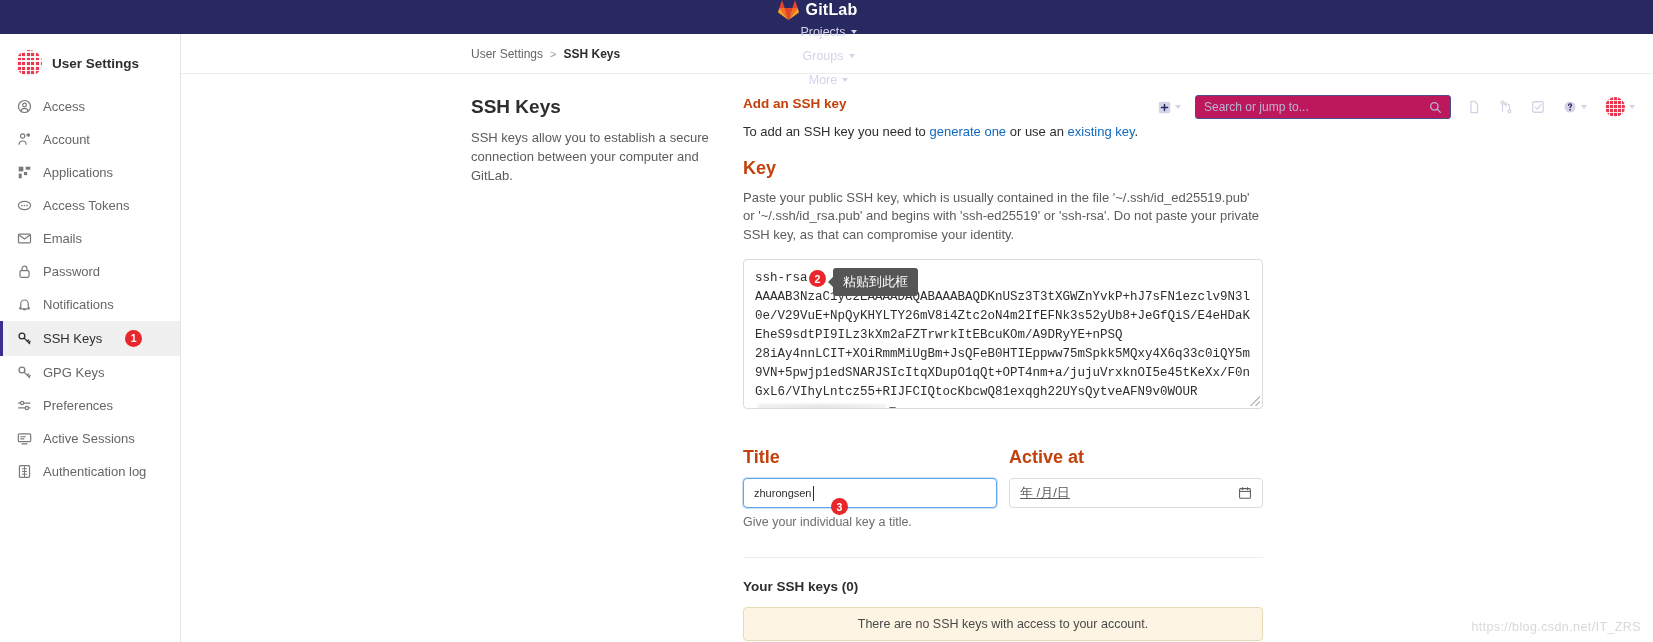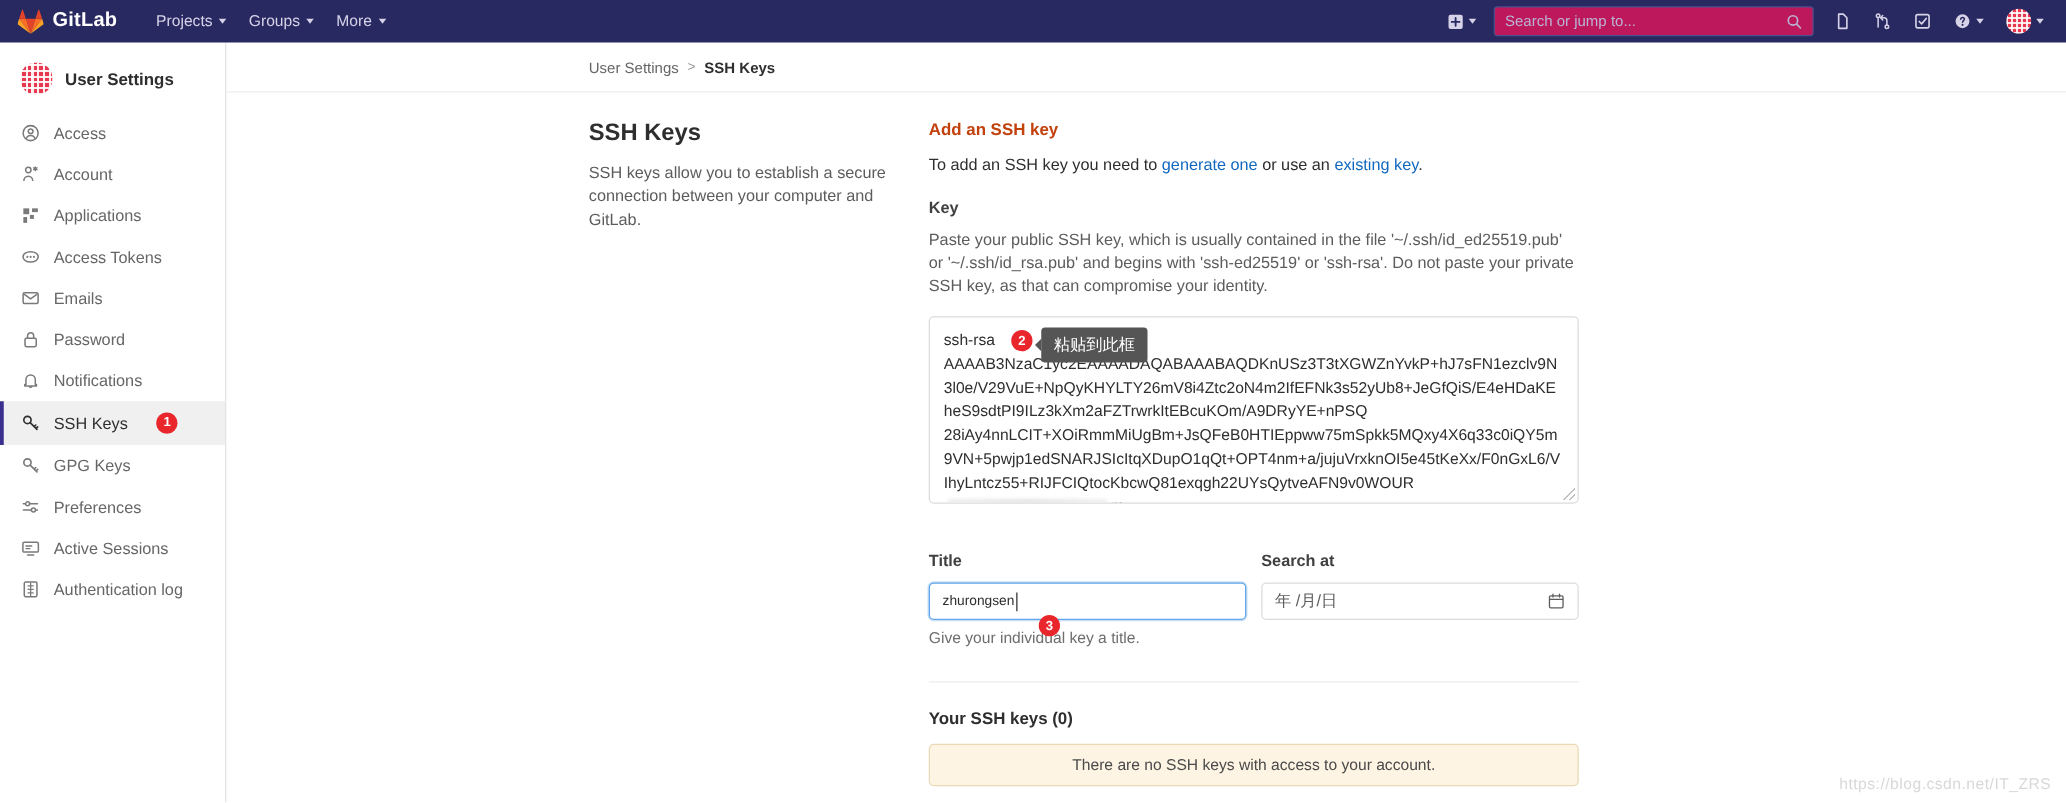--- a/index.html
+++ b/index.html
@@ -12,20 +12,21 @@
   }
   
   .navbar {
     height: 34px;
     background: #292961;
     display: flex;
     align-items: center;
     padding: 0 10px 0 14px;
     position: relative;
     z-index: 40;
+    flex-direction: column;
   }
   .brand { display: flex; align-items: center; gap: 7px; margin-right: 22px; }
   .brand-logo { width: 21px; height: 20px; display: block; }
   .brand-name { color: #fff; font-size: 16px; font-weight: 600; letter-spacing: .2px; }
   .nav-item {
     color: #d6d3e8; font-size: 12.5px; padding: 5px 9px;
     display: flex; align-items: center; gap: 5px; border-radius: 3px; cursor: pointer;
   }
   .caret { width: 0; height: 0; border-left: 3.5px solid transparent; border-right: 3.5px solid transparent; border-top: 4px solid currentColor; display: inline-block; }
   .nav-right { margin-left: auto; display: flex; align-items: center; gap: 2px; }
@@ -104,28 +105,28 @@
 
   .settings-row { display: flex; padding: 22px 0 0 290px; }
   .settings-left { width: 272px; padding-right: 32px; }
   .settings-left h2 { font-size: 19px; font-weight: 600; color: #2e2e2e; margin-bottom: 11px; }
   .settings-left p { font-size: 13px; color: #5c5c5c; line-height: 1.45; }
 
   .settings-main { width: 520px; position: relative; }
   .section-title { font-size: 13.5px; font-weight: 600; color: #c2410c; margin-bottom: 13px; }
   .lead { font-size: 13px; color: #2e2e2e; margin-bottom: 19px; }
   .lead a { color: #1068bf; text-decoration: none; cursor: pointer; }
-  .field-label { font-size: 13px; font-weight: 600; color: #404040; margin-bottom: 10px; }
+  .field-label { font-size: 18px; font-weight: 600; color: #c2410c; margin-bottom: 10px; }
   .hint { font-size: 13px; color: #5c5c5c; line-height: 1.42; margin-bottom: 15px; }
 
   .key-area {
     width: 100%; height: 150px; border: 1px solid #dbdbdb; border-radius: 4px;
     padding: 9px 11px; font-size: 12.5px; line-height: 1.52;
     color: #2e2e2e; overflow: hidden; word-break: break-all;
-    background: #fff; position: relative; font-family: Liberation Sans, sans-serif;
+    background: #fff; position: relative; font-family: Liberation Mono, monospace;
   }
   .key-area .prefix { display: inline-block; }
   .resize-grip {
     position: absolute; right: 2px; bottom: 2px; width: 10px; height: 10px;
     background:
       linear-gradient(135deg, transparent 48%, #bfbfbf 48%, #bfbfbf 58%, transparent 58%),
       linear-gradient(135deg, transparent 72%, #bfbfbf 72%, #bfbfbf 82%, transparent 82%);
     cursor: nwse-resize;
   }
   .redacted {
@@ -151,21 +152,21 @@
     width: 100%; height: 30px; border: 1px solid #dbdbdb; border-radius: 4px;
     padding: 0 10px; font-size: 13px; color: #2e2e2e; outline: 0;
     font-family: "Liberation Sans", sans-serif; background: #fff;
   }
   .input.focused { border: 1px solid #63a6e9; box-shadow: 0 0 0 1px rgba(99,166,233,.35); }
   .title-value { display: flex; align-items: center; height: 100%; font-size: 11px; }
   .caret-bar {
     display: inline-block; width: 1px; height: 15px; background: #2e2e2e; margin-left: 1px;
   }
   .date-field { display: flex; align-items: center; height: 100%; justify-content: space-between; }
-  .date-ph { color: #5c5c5c; font-size: 13px; }
+  .date-ph { color: #5c5c5c; font-size: 13px; text-decoration: underline; }
   .cal-icon { color: #5c5c5c; }
   .help-text { font-size: 12.5px; color: #6e6e6e; margin-top: 7px; }
 
   .btn-add {
     margin-top: 24px; background: #108548; color: #fff; border: 1px solid #0d7140;
     border-radius: 4px; font-size: 13px; padding: 7px 15px; cursor: pointer;
     font-family: "Liberation Sans", sans-serif; font-weight: 400;
   }
   .divider { border-top: 1px solid #ededed; margin-top: 28px; }
   .keys-title { font-size: 13.5px; font-weight: 600; margin-top: 21px; }
@@ -423,21 +424,21 @@
               <span class="title-value">
                   <span>zhurongsen</span>
                   <span class="caret-bar"></span>
                 </span>
             </div>
             <span class="anno-badge" style="left:88px; top:51px;">3</span>
             <div class="help-text">Give your individual key a title.</div>
           </div>
 
           <div class="col">
-            <div class="field-label">Search at</div>
+            <div class="field-label">Active at</div>
             <div class="input">
               <span class="date-field">
                 <span class="date-ph">年 /月/日</span>
                 <svg class="cal-icon" width="14" height="14" viewBox="0 0 16 16" fill="none">
                   <rect x="1.8" y="3" width="12.4" height="11" rx="1.2" stroke="currentColor" stroke-width="1.2"></rect>
                   <path d="M1.8 6.2h12.4" stroke="currentColor" stroke-width="1.2"></path>
                   <path d="M5 1.6v2.6M11 1.6v2.6" stroke="currentColor" stroke-width="1.2" stroke-linecap="round"></path>
                 </svg>
               </span>
             </div>

